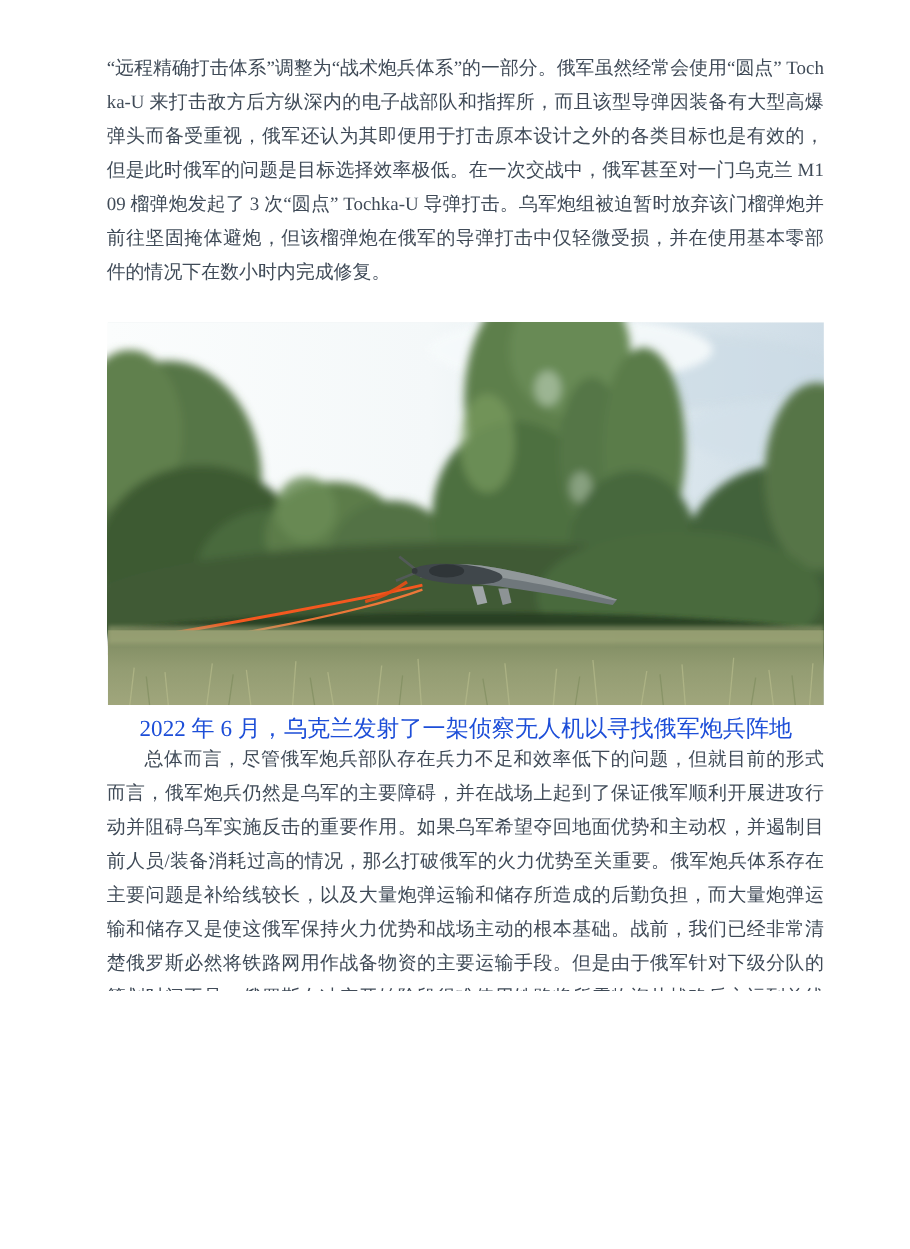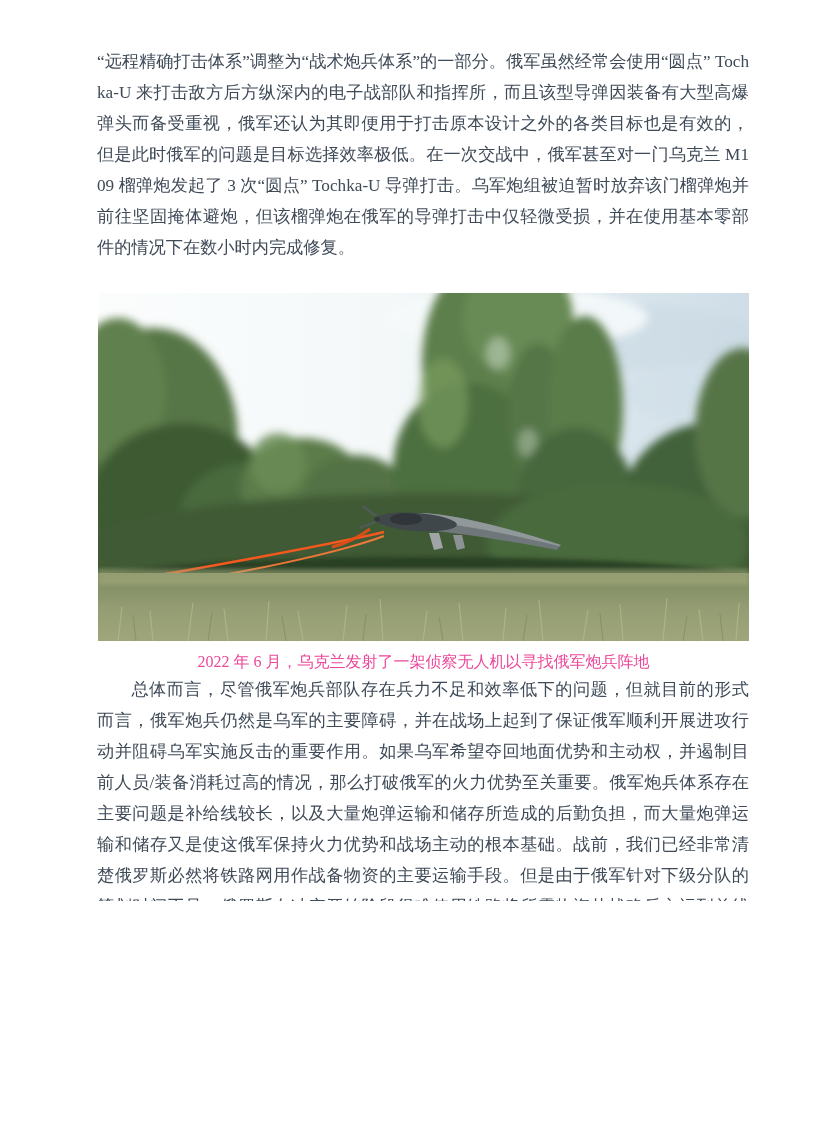--- a/index.html
+++ b/index.html
@@ -32,23 +32,23 @@
   }
   .photo-frame{
     width:651px;height:348px;
     overflow:hidden;
     background:#eef3f4;
   }
   .photo-frame svg{display:block;width:100%;height:100%;}
   figcaption{
     margin-top:9px;
     text-align:center;
-    font-size:16px;
+    font-size:21px;
     line-height:24px;
-    color:#ec4899;
+    color:#1d4ed8;
   }
   .page-number{
     position:absolute;
     left:97px;top:1080px;
     width:652px;
     text-align:center;
     font-size:15px;
     color:#3b3b3b;
   }
   .watermark{

